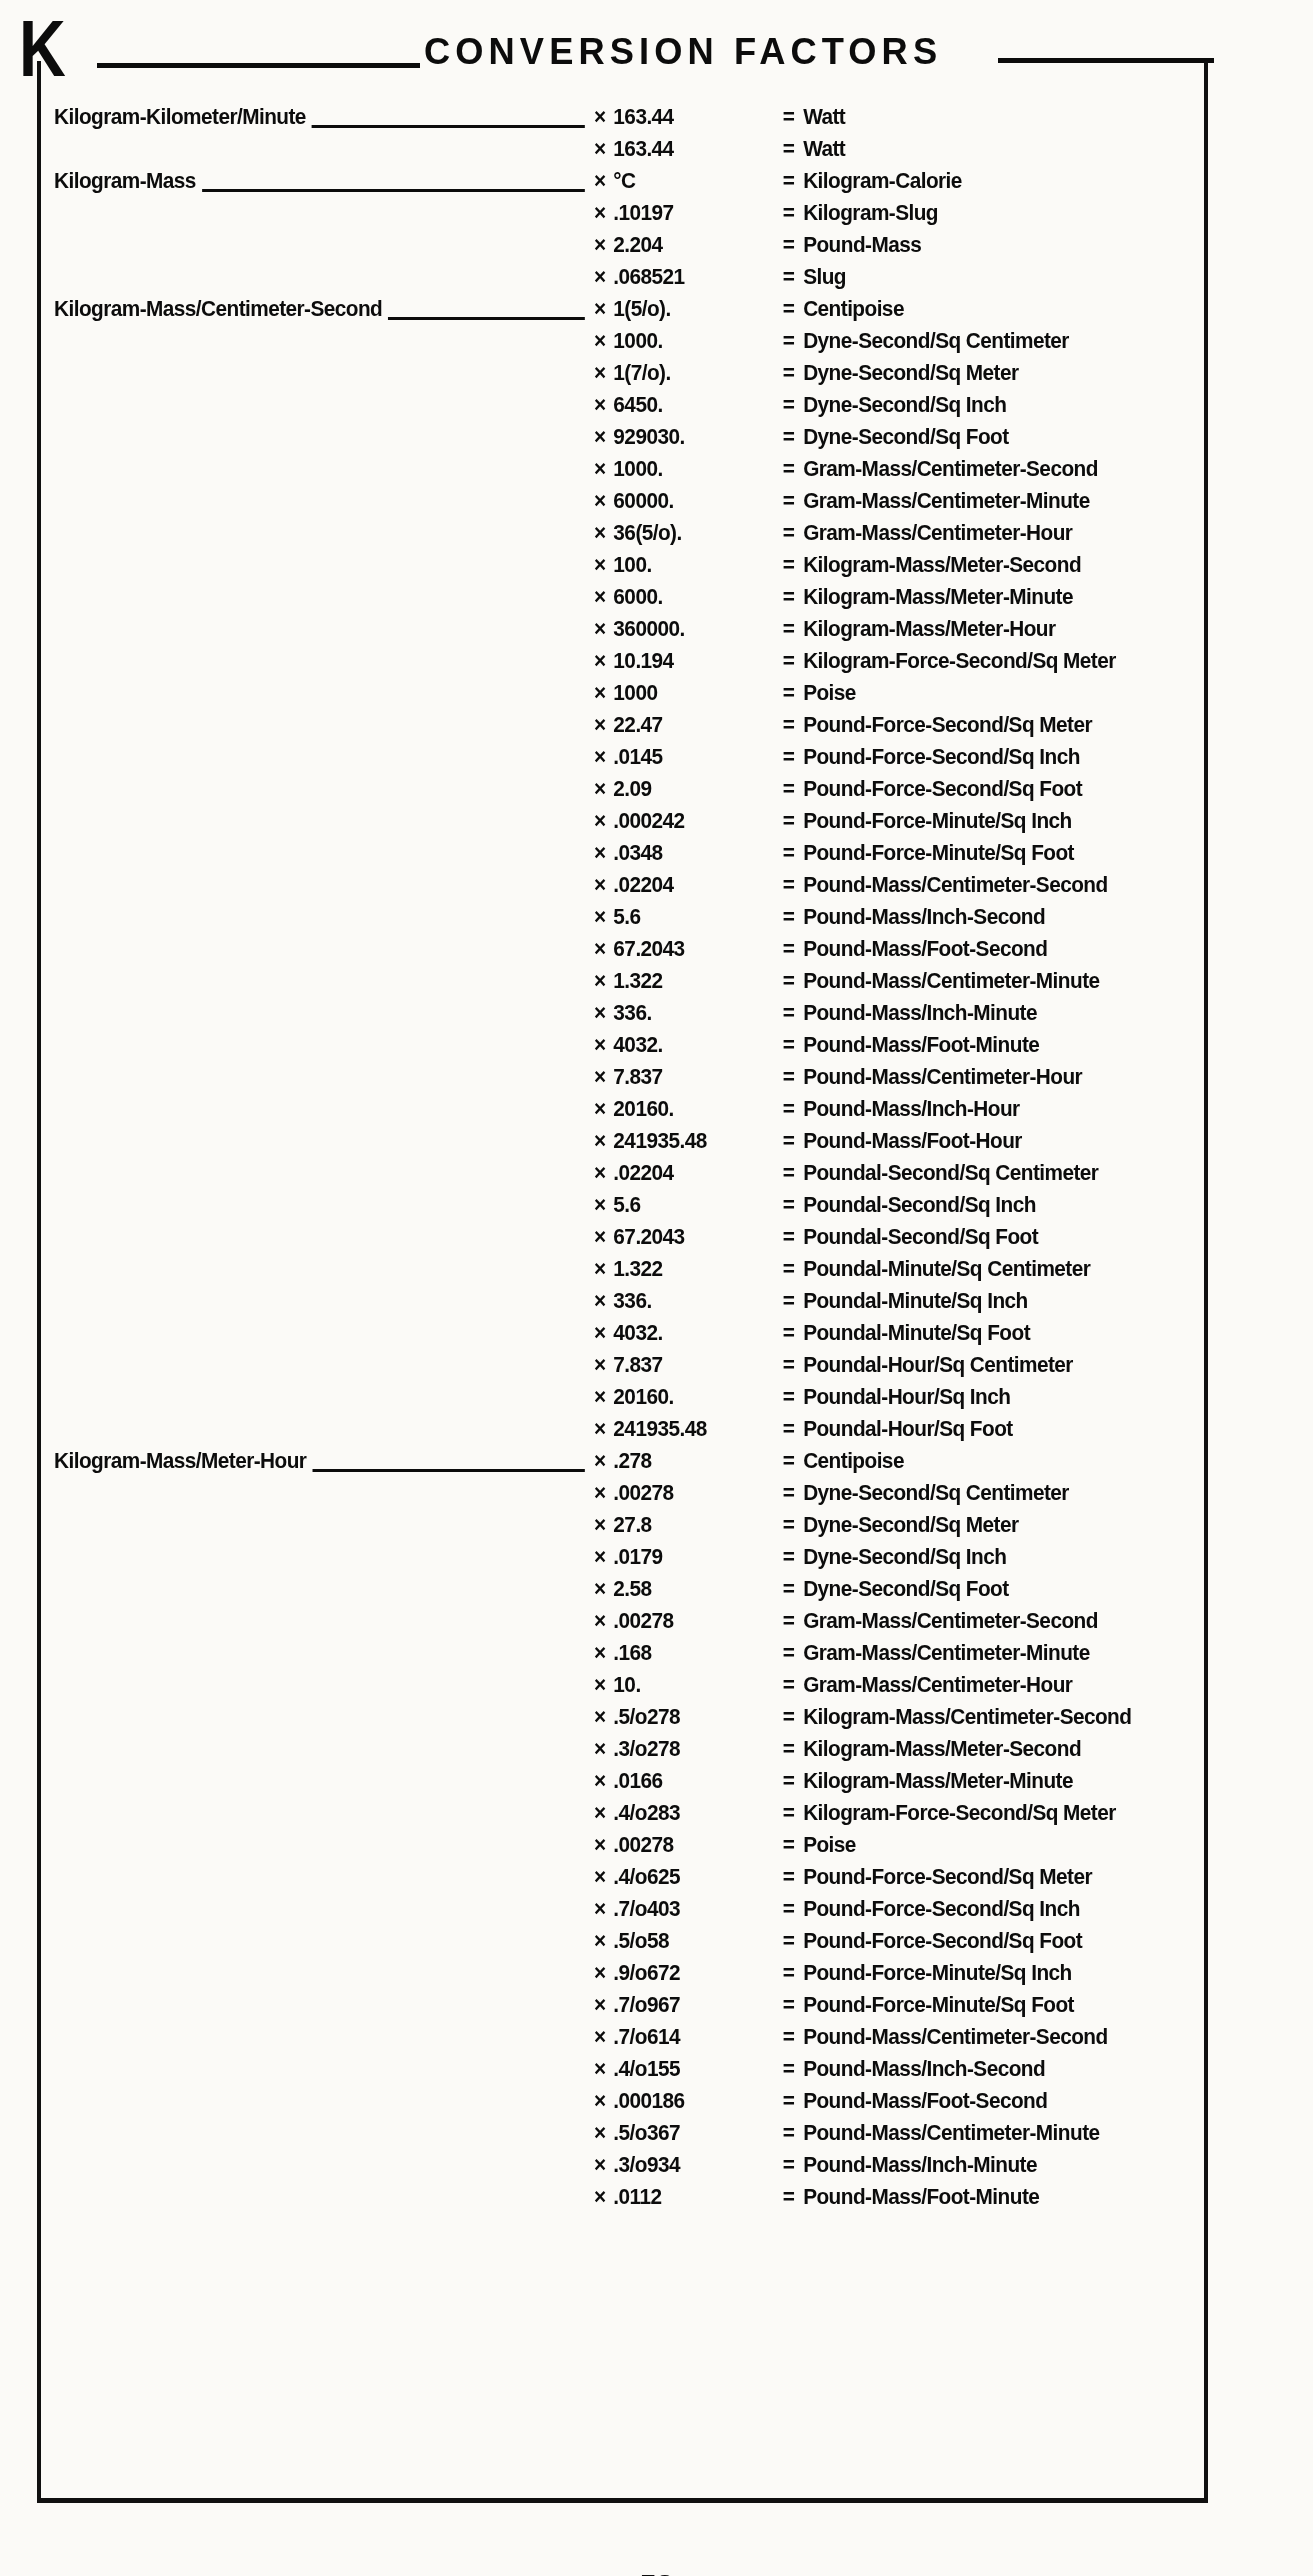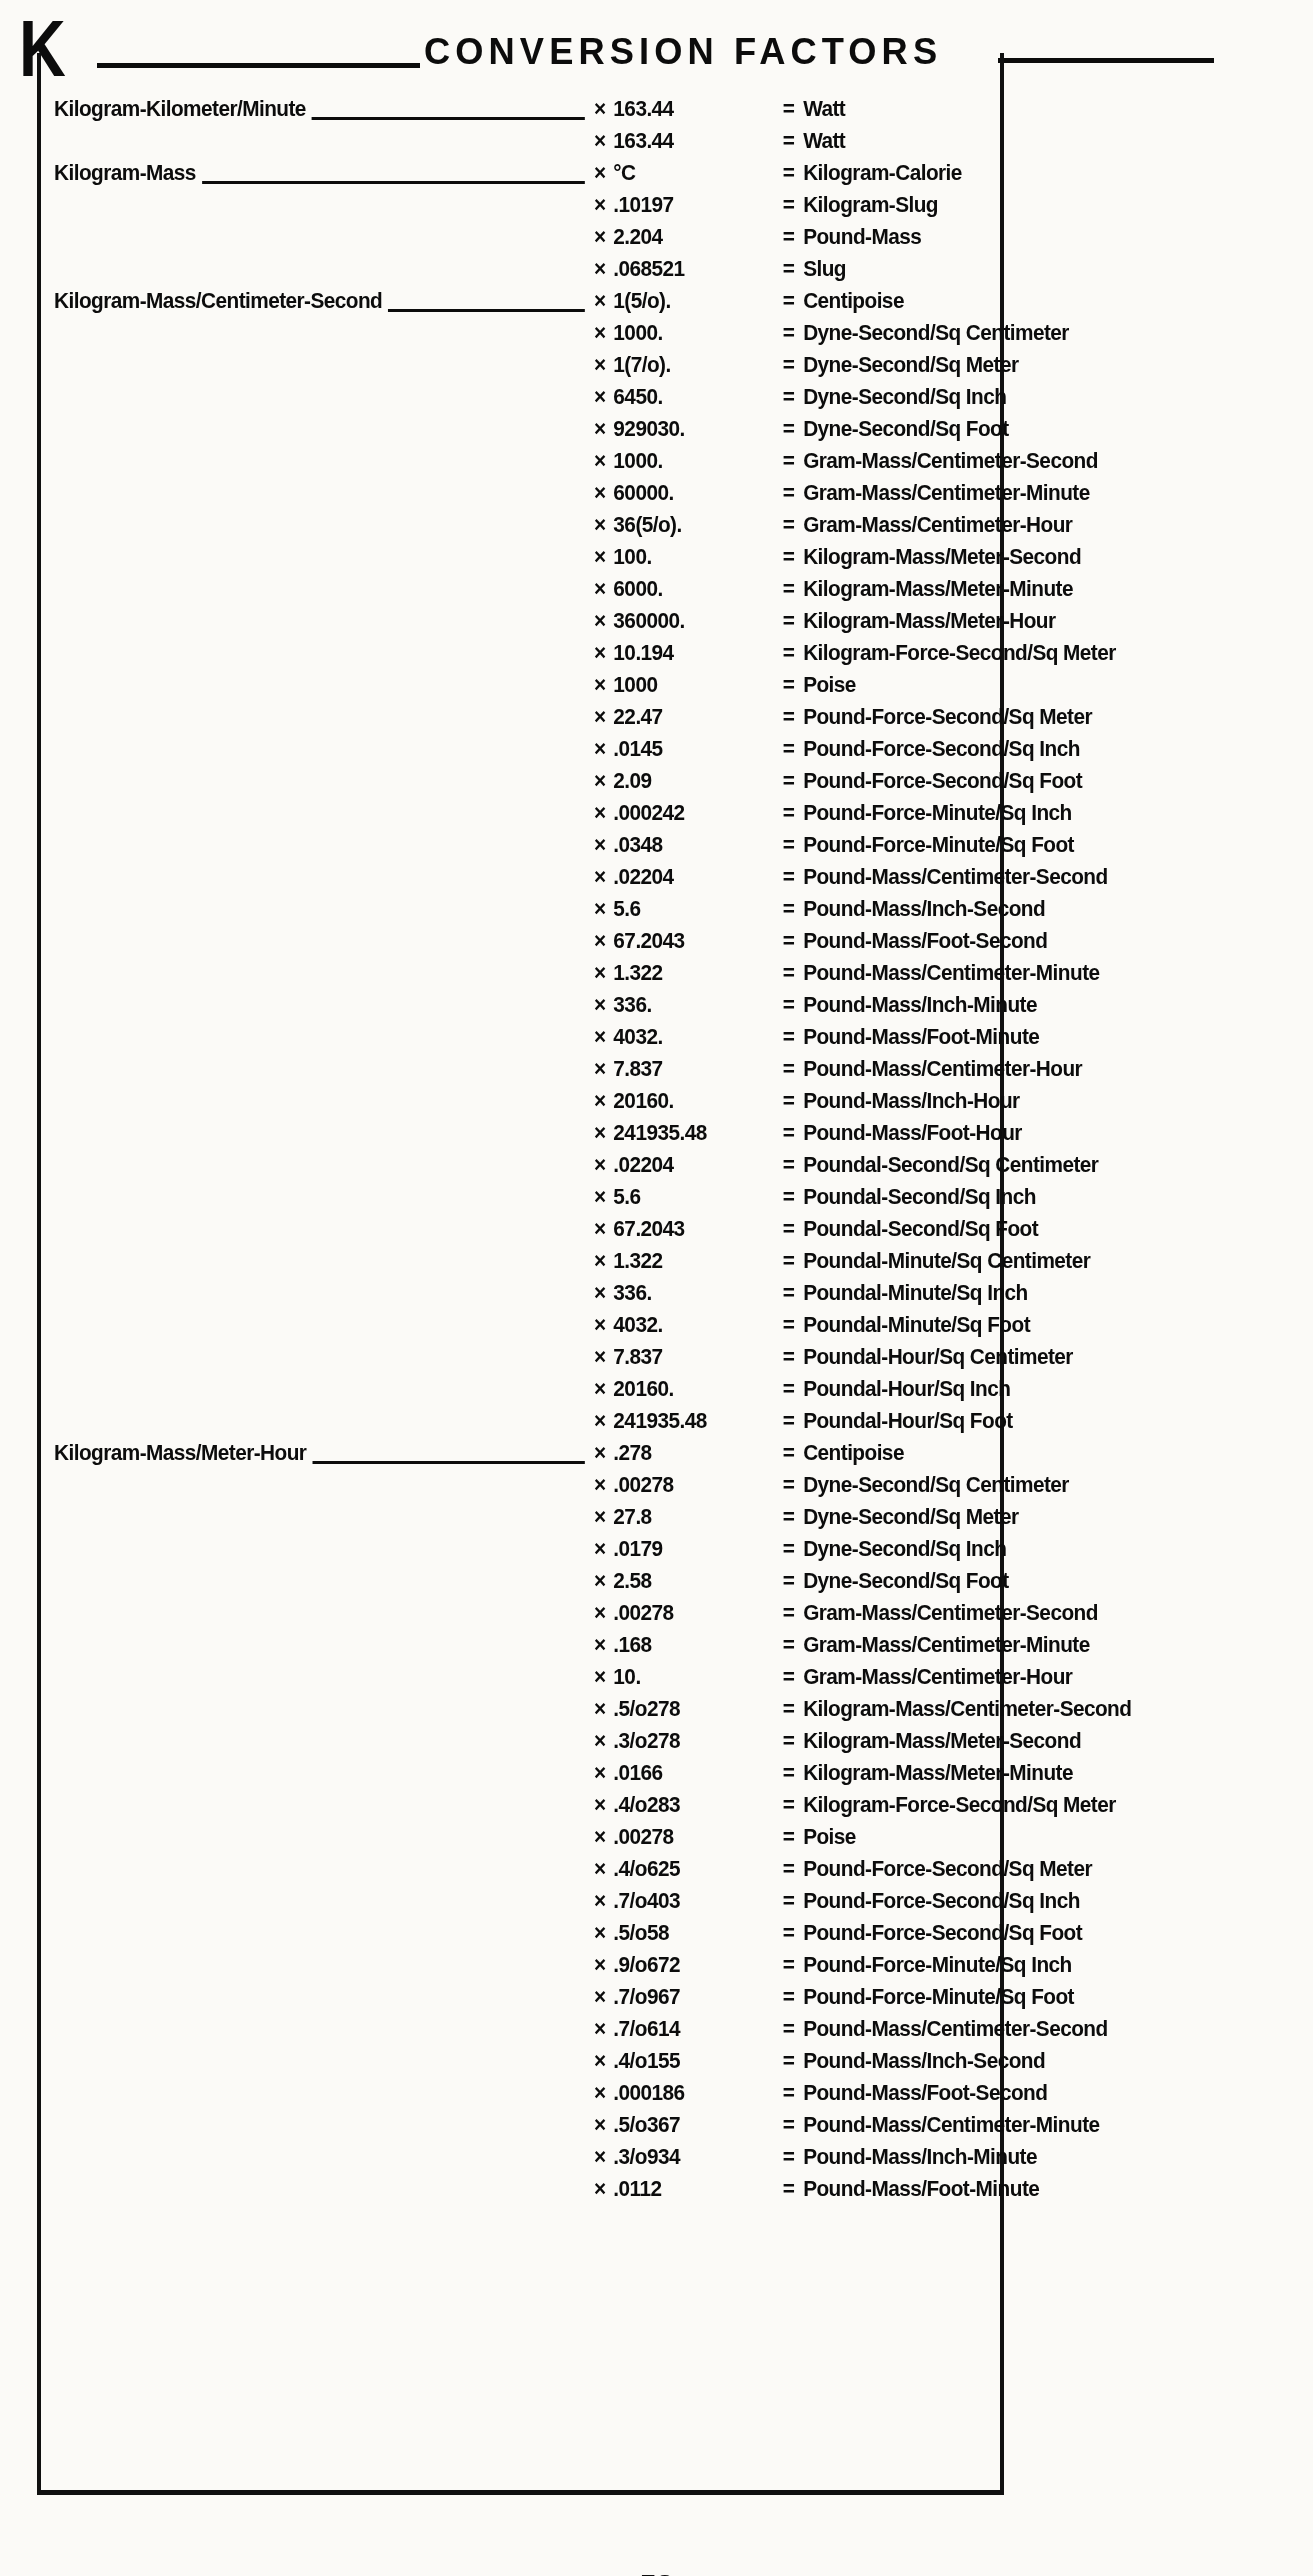--- a/index.html
+++ b/index.html
@@ -27,22 +27,22 @@
 
   .page-title {
     position: absolute; left: 424px; top: 31px;
     font-size: 37px; font-weight: 700; letter-spacing: 5.2px;
     white-space: nowrap;
     transform: scaleX(0.98); transform-origin: left top;
   }
 
   
   .frame {
-    position: absolute; left: 37px; top: 53px;
-    width: 967px; height: 2442px;
+    position: absolute; left: 37px; top: 61px;
+    width: 1171px; height: 2442px;
     box-sizing: border-box;
     border-left: 4.5px solid #101010;
     border-right: 4.5px solid #101010;
     border-bottom: 5.8px solid #101010;
   }
 
   .rows {
     position: absolute; left: 13px; top: 40px;
     width: 1249px;
     transform: scaleX(0.92); transform-origin: left top;

